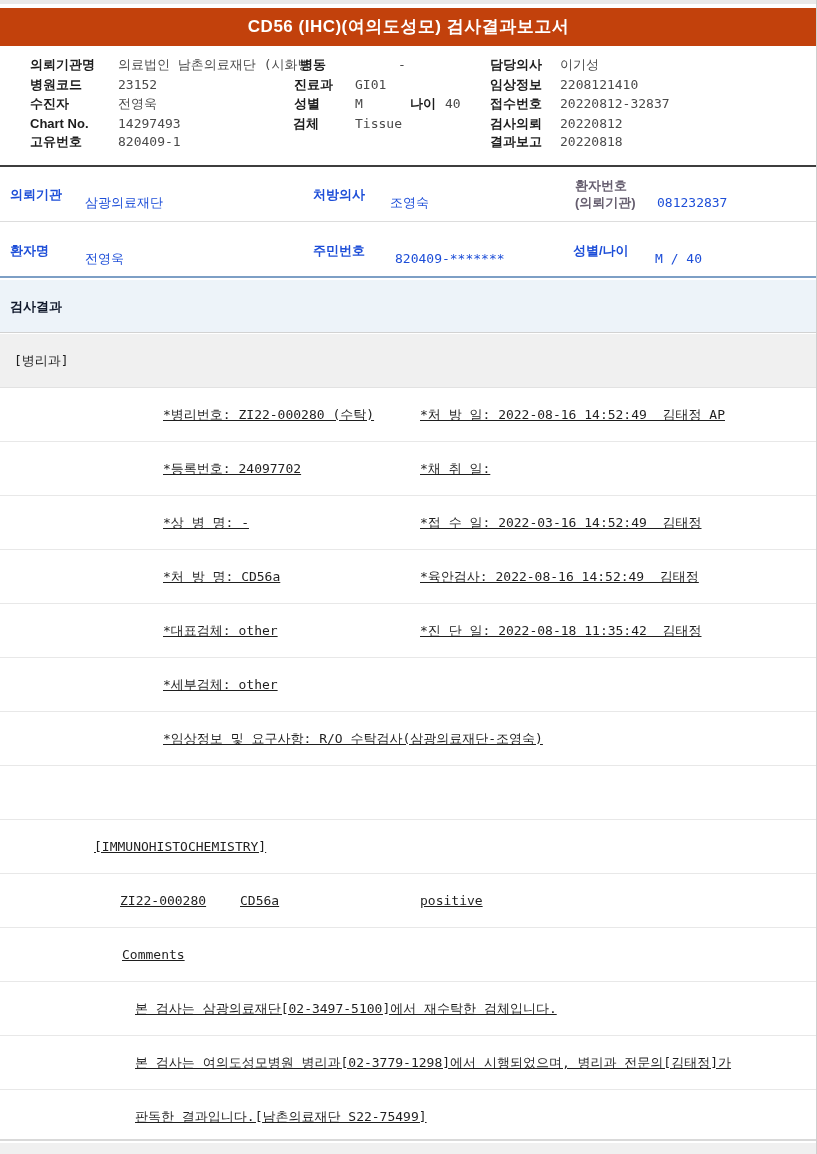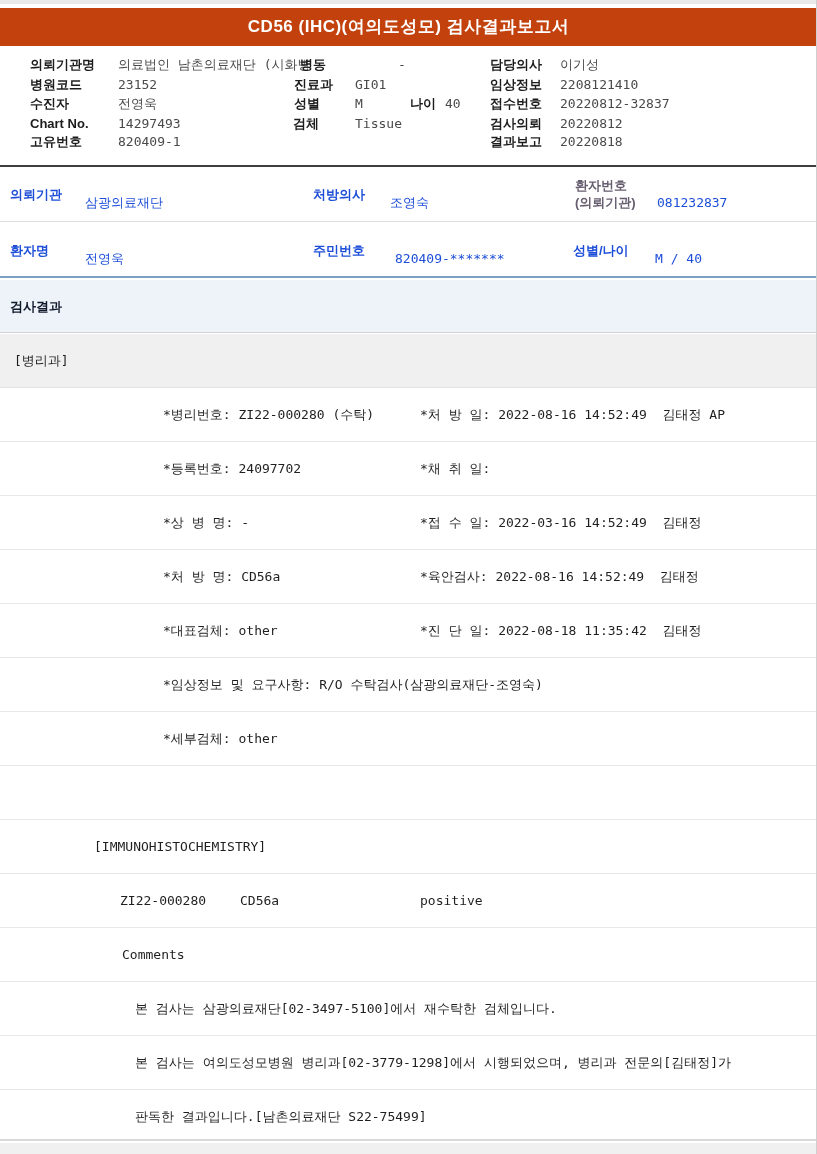--- a/index.html
+++ b/index.html
@@ -36,21 +36,21 @@
   .secband span { position:absolute; left:10px; font:bold 13px/53px "Liberation Sans", sans-serif; color:#0f172a; }
 
   .deptband { position:absolute; left:0; top:334px; width:817px; height:54px;
     background:#f0f0f0; border-bottom:1px solid #e2e2e2; }
   .deptband span { position:absolute; left:14px; font:13px/53px "DejaVu Sans Mono", monospace; color:#1f1f1f; }
 
   
   .body { position:absolute; left:0; top:388px; width:817px; }
   .brow { position:relative; width:817px; height:54px; border-bottom:1px solid #e8e8e8; }
   .brow.last { height:51px; border-bottom:2px solid #d9d9d9; }
-  .c { position:absolute; top:0; font:13px/53px "DejaVu Sans Mono", monospace; color:#1f1f1f; white-space:pre; }
+  .c { position:absolute; top:0; font:13px/53px "DejaVu Sans Mono", monospace; color:#1f1f1f; white-space:pre;text-decoration:underline; }
   .cl  { left:163px; }
   .cr  { left:420px; }
   .ci0 { left:94px;  }
   .ci1 { left:120px; }
   .ci2 { left:240px; }
   .ci3 { left:420px; }
   .ccm { left:122px; }
   .cln { left:135px; }
 
   .footer { position:absolute; left:0; top:1143px; width:817px; height:11px; background:#f0f0f0; }
@@ -148,24 +148,24 @@
     </div>
     <div class="brow">
       <span class="c cl">*처 방 명: CD56a</span>
       <span class="c cr">*육안검사: 2022-08-16 14:52:49  김태정</span>
     </div>
     <div class="brow">
       <span class="c cl">*대표검체: other</span>
       <span class="c cr">*진 단 일: 2022-08-18 11:35:42  김태정</span>
     </div>
     <div class="brow">
-      <span class="c cl">*임상정보 및 요구사항: R/O 수탁검사(삼광의료재단-조영숙)</span>
+      <span class="c cl">*세부검체: other</span>
     </div>
     <div class="brow">
-      <span class="c cl">*세부검체: other</span>
+      <span class="c cl">*임상정보 및 요구사항: R/O 수탁검사(삼광의료재단-조영숙)</span>
     </div>
     <div class="brow"></div>
     <div class="brow">
       <span class="c ci0">[IMMUNOHISTOCHEMISTRY]</span>
     </div>
     <div class="brow">
       <span class="c ci1">ZI22-000280</span>
       <span class="c ci2">CD56a</span>
       <span class="c ci3">positive</span>
     </div>

